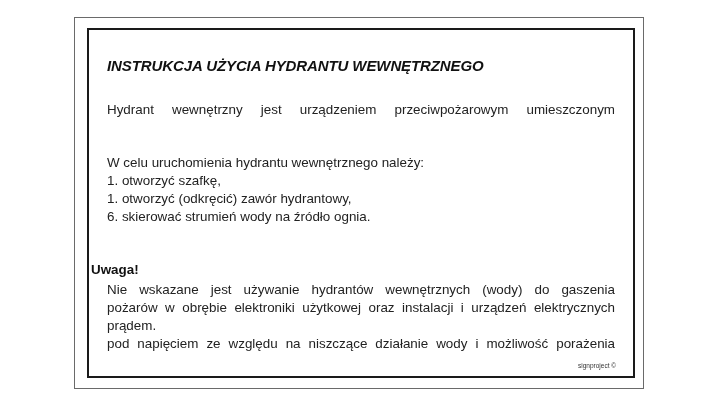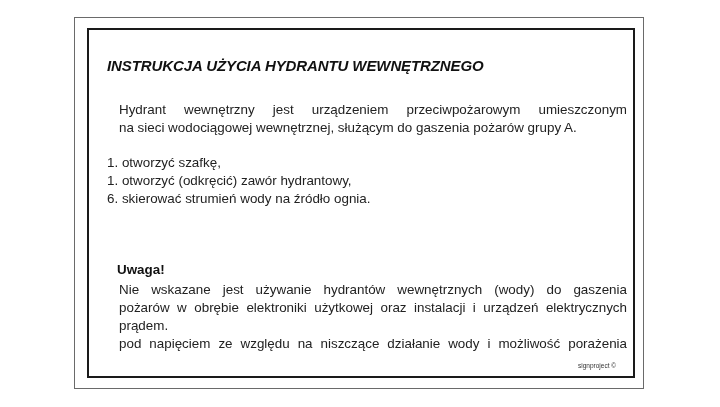--- a/index.html
+++ b/index.html
@@ -1,44 +1,44 @@
 <!DOCTYPE html>
 <html><head>
 <meta charset="utf-8">
 <style>
   html, body { margin: 0; padding: 0; background: #ffffff; }
   body { width: 720px; height: 407px; position: relative; overflow: hidden; font-family: "Liberation Sans", sans-serif; color: #1a1a1a; }
   .outer-frame { position: absolute; left: 74px; top: 17px; width: 570px; height: 372px; border: 1px solid #6a6a6a; box-sizing: border-box; }
   .inner-frame { position: absolute; left: 87px; top: 28px; width: 548px; height: 350px; border: 2px solid #1a1a1a; box-sizing: border-box; }
   .title { position: absolute; left: 107px; top: 57px; font-size: 15px; font-weight: bold; letter-spacing: -0.1px; white-space: nowrap; color: #111; font-style: italic; }
   .para { position: absolute; left: 107px; font-size: 13.4px; line-height: 18px; color: #222; }
-  .justify-line { display: block; text-align: justify; text-align-last: justify; width: 508px; white-space: nowrap; margin-left: 12px; }
+  .justify-line { display: block; text-align: justify; text-align-last: justify; width: 508px; white-space: nowrap; }
   .intro { top: 101px; }
   .intro .l2 { text-align-last: left; }
   .steps { top: 154px; }
   .steps div { white-space: nowrap; }
-  .warn-title { position: absolute; left: 117px; top: 262px; font-size: 13.4px; font-weight: bold; color: #111; }
+  .warn-title { position: absolute; left: 91px; top: 262px; font-size: 13.4px; font-weight: bold; color: #111; }
   .warn { top: 281px; }
   .warn .last { text-align-last: left; }
   .brand { position: absolute; left: 578px; top: 362px; font-size: 6.5px; color: #333; white-space: nowrap; }
 </style>
 </head>
 <body>
 
 <div class="outer-frame"></div>
 <div class="inner-frame"></div>
 
 <div class="title">INSTRUKCJA UŻYCIA HYDRANTU WEWNĘTRZNEGO</div>
 
 <div class="para intro">
   <span class="justify-line">Hydrant wewnętrzny jest urządzeniem przeciwpożarowym umieszczonym</span>
-  <span class="justify-line l2">na sieci wodociągowej wewnętrznej, służącym do gaszenia pożarów grupy A.</span>
 </div>
 
 <div class="para steps">
+  <div>W celu uruchomienia hydrantu wewnętrznego należy:</div>
   <div>1. otworzyć szafkę,</div>
   <div>1. otworzyć (odkręcić) zawór hydrantowy,</div>
   <div>6. skierować strumień wody na źródło ognia.</div>
 </div>
 
 <div class="warn-title">Uwaga!</div>
 
 <div class="para warn">
   <span class="justify-line">Nie wskazane jest używanie hydrantów wewnętrznych (wody) do gaszenia</span>
   <span class="justify-line">pożarów w obrębie elektroniki użytkowej oraz instalacji i urządzeń elektrycznych</span>

